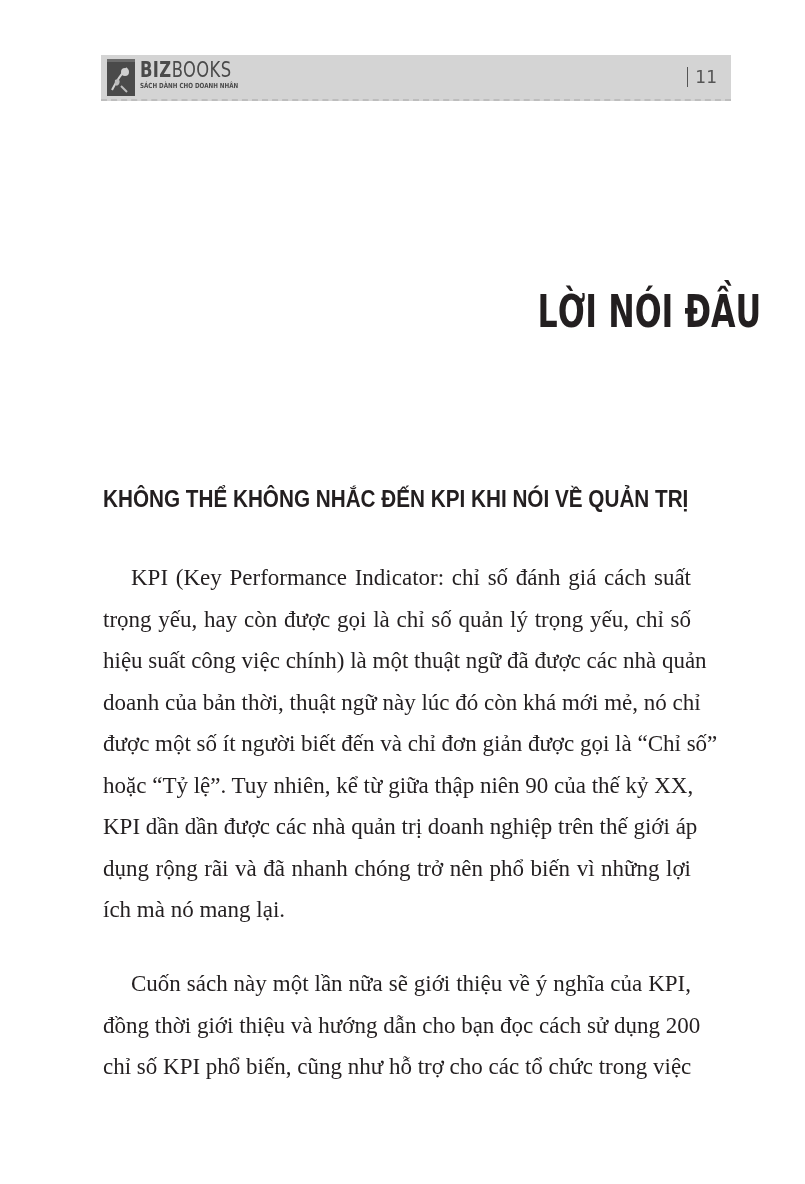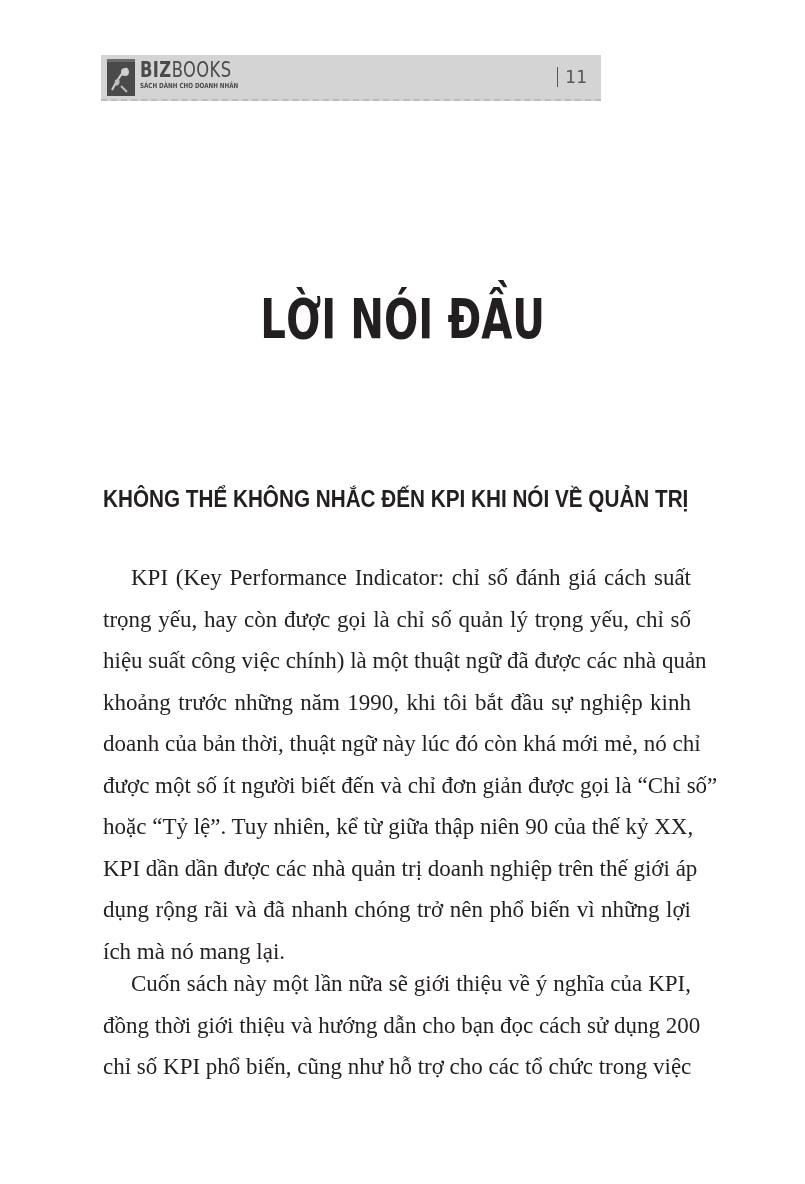--- a/index.html
+++ b/index.html
@@ -12,21 +12,21 @@
       height: 1184px;
       position: relative;
       overflow: hidden;
       font-family: "Liberation Serif", "DejaVu Serif", serif;
       color: #231f20;
     }
     .header-bar {
       position: absolute;
       left: 101px;
       top: 55px;
-      width: 500px;
+      width: 630px;
       height: 44px;
       background: #d4d4d4;
       border-bottom: 2px dashed #bdbdbd;
     }
     .logo {
       position: absolute;
       left: 6px;
       top: 4px;
       display: flex;
       align-items: flex-start;
@@ -84,24 +84,24 @@
       width: 1px;
       height: 20px;
       background: #555;
       margin-right: 7px;
     }
     .chapter-title {
       position: absolute;
       left: 0;
       width: 805px;
       top: 286px;
-      text-align: center;
+      text-align: right;
       font-family: "DejaVu Sans", sans-serif;
       font-weight: bold;
-      font-size: 56px;
+      font-size: 44px;
       color: #231f20;
       letter-spacing: 0px;
     }
     .chapter-title span {
       display: inline-block;
       transform: scaleX(0.72);
     }
     .section-heading {
       position: absolute;
       left: 103px;
@@ -166,21 +166,20 @@
 </div>
 
 <div class="chapter-title"><span>LỜI NÓI ĐẦU</span></div>
 
 <div class="section-heading"><span>KHÔNG THỂ KHÔNG NHẮC ĐẾN KPI KHI NÓI VỀ QUẢN TRỊ</span></div>
 
 <div class="body-text" id="para1">
   <div class="line indent">KPI (Key Performance Indicator: chỉ số đánh giá cách suất</div>
   <div class="line">trọng yếu, hay còn được gọi là chỉ số quản lý trọng yếu, chỉ số</div>
   <div class="line">hiệu suất công việc chính) là một thuật ngữ đã được các nhà quản</div>
-  <div class="line">khoảng trước những năm 1990, khi tôi bắt đầu sự nghiệp kinh</div>
   <div class="line">doanh của bản thời, thuật ngữ này lúc đó còn khá mới mẻ, nó chỉ</div>
   <div class="line">được một số ít người biết đến và chỉ đơn giản được gọi là “Chỉ số”</div>
   <div class="line">hoặc “Tỷ lệ”. Tuy nhiên, kể từ giữa thập niên 90 của thế kỷ XX,</div>
   <div class="line">KPI dần dần được các nhà quản trị doanh nghiệp trên thế giới áp</div>
   <div class="line">dụng rộng rãi và đã nhanh chóng trở nên phổ biến vì những lợi</div>
   <div class="line last">ích mà nó mang lại.</div>
 </div>
 
 <div class="body-text" id="para2">
   <div class="line indent">Cuốn sách này một lần nữa sẽ giới thiệu về ý nghĩa của KPI,</div>

